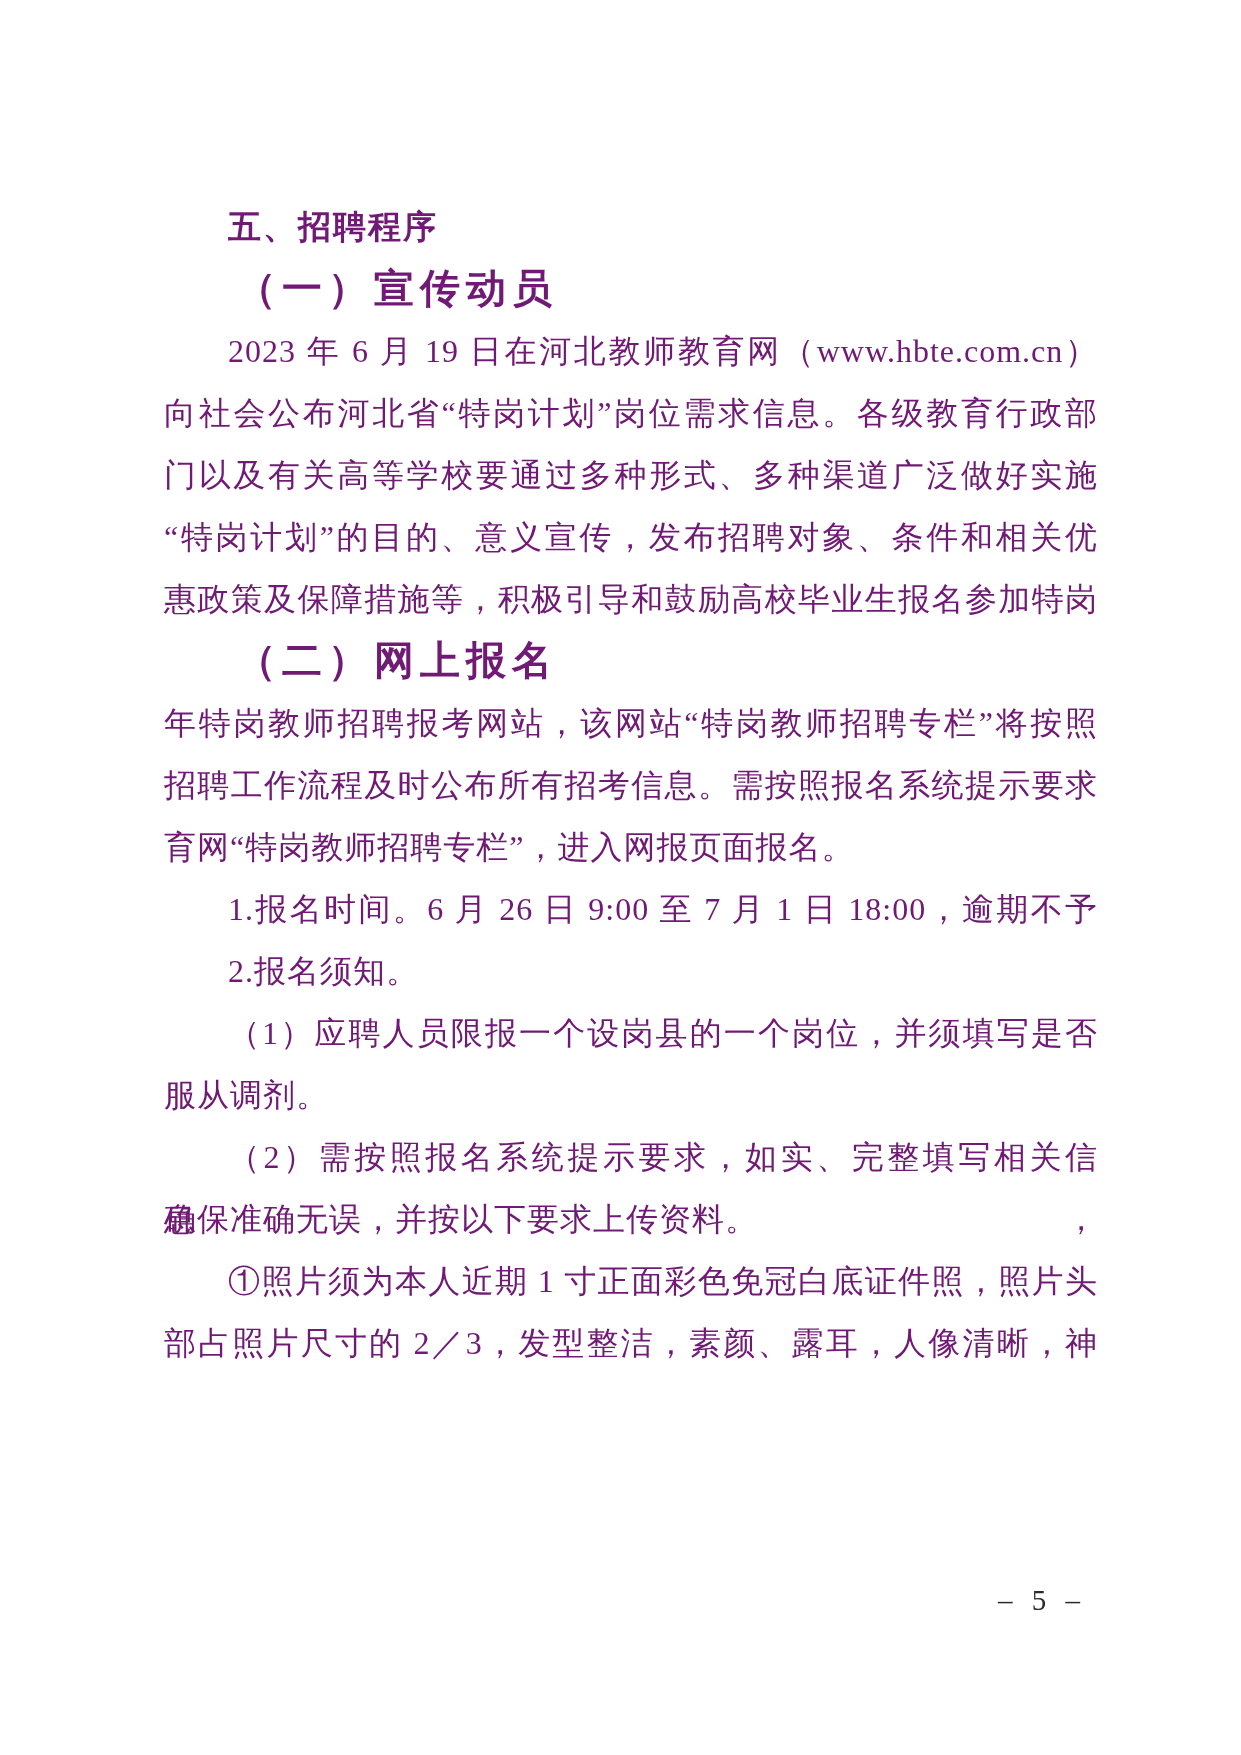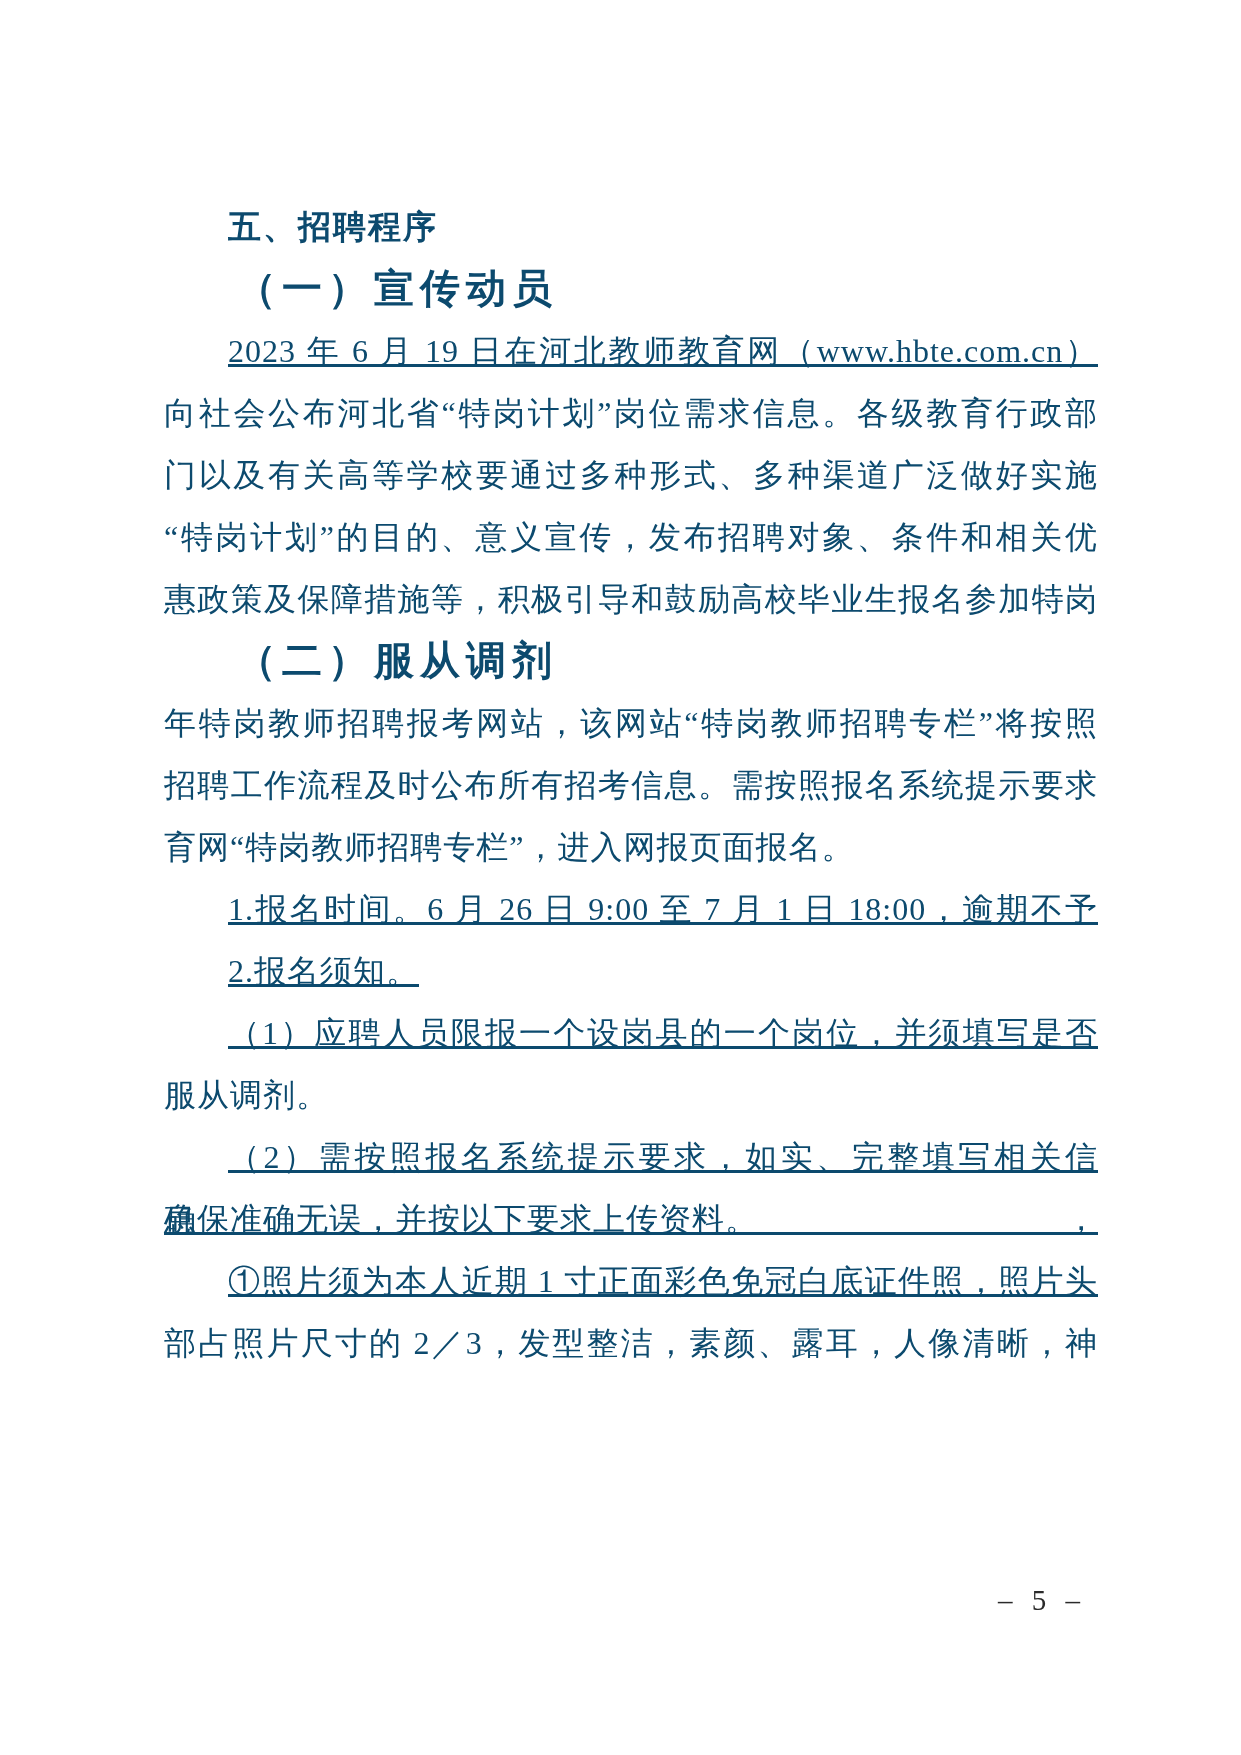--- a/index.html
+++ b/index.html
@@ -18,38 +18,38 @@
   .content {
     position: absolute;
     left: 164px;
     top: 196px;
     width: 934px;
   }
   .ln, .h1, .h2 {
     height: 62px;
     line-height: 62px;
     font-size: 32px;
-    color: #0c4a6e;
+    color: #701a75;
     letter-spacing: 1px;
     white-space: normal;
   }
   .h1 {
     font-family: "Liberation Sans", "DejaVu Sans", sans-serif;
     font-weight: 700;
     font-size: 33px;
     text-indent: 64px;
     letter-spacing: 2px;
   }
   .h2 {
     font-weight: 600;
     font-size: 40px;
     text-indent: 72px;
     letter-spacing: 6px;
   }
-  .ind { text-indent: 64px; text-decoration: underline; }
+  .ind { text-indent: 64px; }
   .fill {
     text-align: justify;
     text-align-last: justify;
   }
   .footer {
     position: absolute;
     left: 164px;
     top: 1576px;
     width: 934px;
     height: 48px;
@@ -70,21 +70,21 @@
 
     <div class="h1">五、招聘程序</div>
 
     <div class="h2">（一）宣传动员</div>
     <div class="ln ind fill">2023 年 6 月 19 日在河北教师教育网（www.hbte.com.cn）</div>
     <div class="ln fill">向社会公布河北省“特岗计划”岗位需求信息。各级教育行政部</div>
     <div class="ln fill">门以及有关高等学校要通过多种形式、多种渠道广泛做好实施</div>
     <div class="ln fill">“特岗计划”的目的、意义宣传，发布招聘对象、条件和相关优</div>
     <div class="ln fill">惠政策及保障措施等，积极引导和鼓励高校毕业生报名参加特岗</div>
 
-    <div class="h2">（二）服从调剂</div>
+    <div class="h2">（二）网上报名</div>
     <div class="ln fill">年特岗教师招聘报考网站，该网站“特岗教师招聘专栏”将按照</div>
     <div class="ln fill">招聘工作流程及时公布所有招考信息。需按照报名系统提示要求</div>
     <div class="ln">育网“特岗教师招聘专栏”，进入网报页面报名。</div>
     <div class="ln ind fill">1.报名时间。6 月 26 日 9:00 至 7 月 1 日 18:00，逾期不予</div>
     <div class="ln ind">2.报名须知。</div>
     <div class="ln ind fill">（1）应聘人员限报一个设岗县的一个岗位，并须填写是否</div>
     <div class="ln">服从调剂。</div>
     <div class="ln ind fill">（2）需按照报名系统提示要求，如实、完整填写相关信息，</div>
     <div class="ln">确保准确无误，并按以下要求上传资料。</div>
     <div class="ln ind fill">①照片须为本人近期 1 寸正面彩色免冠白底证件照，照片头</div>

